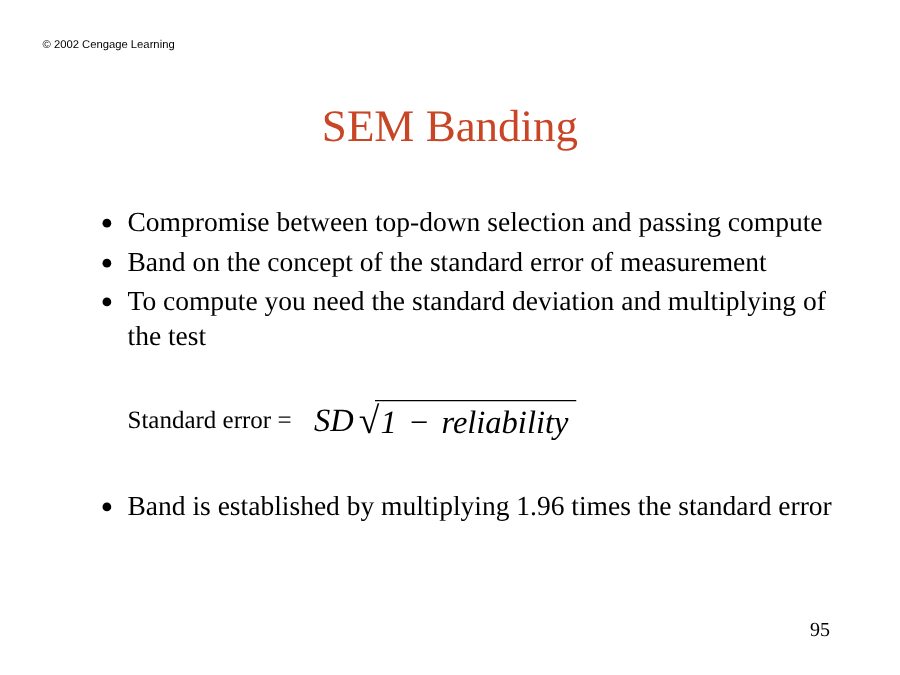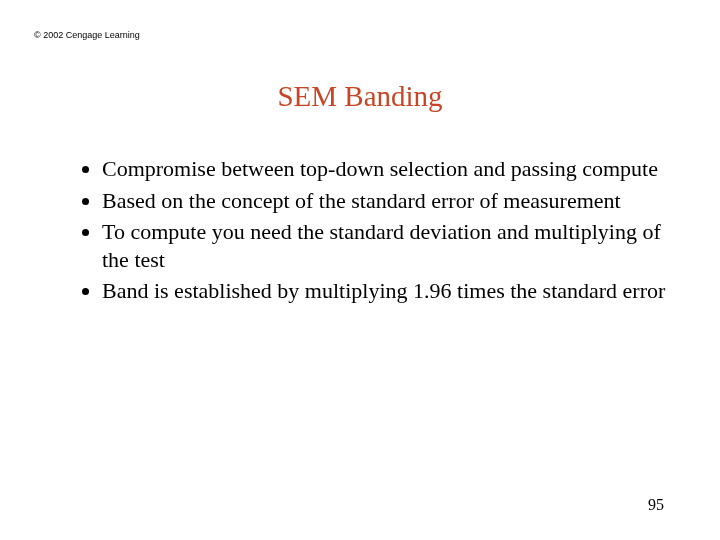--- a/index.html
+++ b/index.html
@@ -1,19 +1,19 @@
 <!DOCTYPE html>
 <html><head>
 <meta charset="utf-8">
 <style>
   * { margin: 0; padding: 0; box-sizing: border-box; }
   html, body { width: 720px; height: 540px; background: #fff; font-family: "Times New Roman", Times, serif; color: #000; }
   .slide { position: relative; width: 720px; height: 540px; padding: 28px 50px 0 50px; }
   .copyright { font-family: Arial, Helvetica, sans-serif; font-size: 9px; color: #000; position: absolute; top: 30px; left: 34px; }
-  .title { font-size: 29px; color: #c84626; text-align: center; margin-top: 52px; margin-bottom: 42px; font-weight: 400; }
+  .title { font-size: 36px; color: #c84626; text-align: center; margin-top: 52px; margin-bottom: 42px; font-weight: 400; }
   ul.main { list-style: disc; padding-left: 52px; font-size: 22px; line-height: 1.25; }
   ul.main > li { margin-bottom: 4px; }
   .formula-row { display: flex; align-items: center; margin-top: 38px; margin-bottom: 38px; padding-left: 52px; }
   .formula-label { font-size: 20px; margin-right: 18px; }
   .formula { font-family: "Times New Roman", serif; font-style: italic; font-size: 26px; display: flex; align-items: center; }
   .sd { margin-right: 4px; }
   .sqrt-wrap { display: inline-flex; align-items: stretch; position: relative; }
   .radical { font-style: normal; font-size: 30px; line-height: 1; display: inline-block; transform: translateY(2px); }
   .radicand { border-top: 1.5px solid #000; padding: 2px 6px 0 4px; margin-left: -3px; font-style: italic; }
   .page-num { position: absolute; right: 56px; bottom: 26px; font-size: 16px; }
@@ -22,24 +22,38 @@
 <body>
 
 <div class="slide">
 
   <div class="copyright">© 2002 Cengage Learning</div>
 
   <h1 class="title">SEM Banding</h1>
 
   <ul class="main">
     <li>Compromise between top-down selection and passing compute</li>
-    <li>Based on the concept of the standard error of measurement</li>
+    <li>Band on the concept of the standard error of measurement</li>
     <li>To compute you need the standard deviation and multiplying of the test</li>
   </ul>
 
+  <div class="formula-row">
+    <span class="formula-label">Standard error =</span>
+    <span class="formula">
+      <span class="sd">SD</span>
+      <span class="sqrt-wrap">
+        <span class="radical">√</span>
+        <span class="radicand">
+          <span>1</span>
+          <span style="font-style:normal; padding:0 4px;">−</span>
+          <span>reliability</span>
+        </span>
+      </span>
+    </span>
+  </div>
 
   <ul class="main">
     <li>Band is established by multiplying 1.96 times the standard error</li>
   </ul>
 
   <div class="page-num">95</div>
 
 </div>
 
 </body></html>

